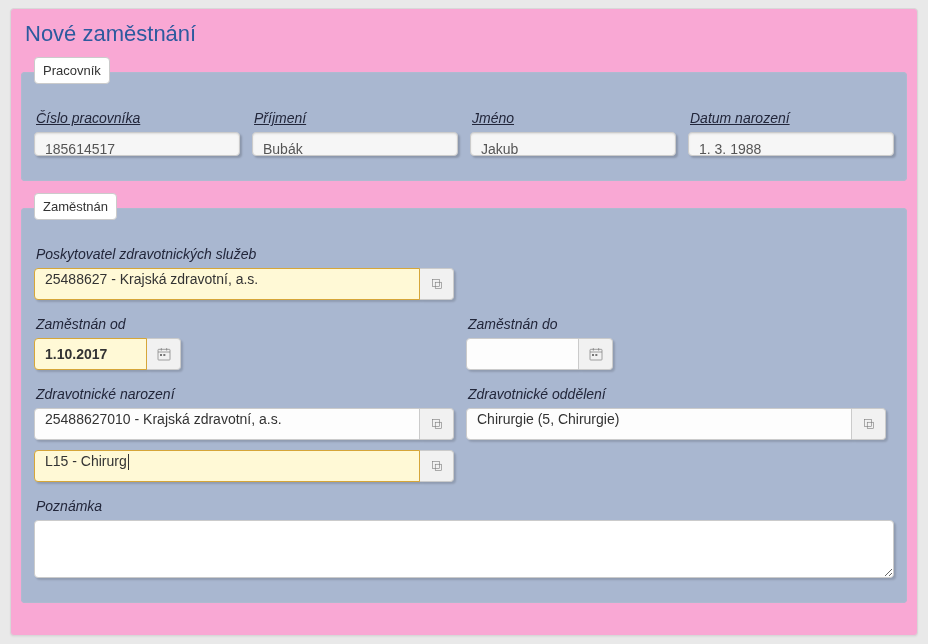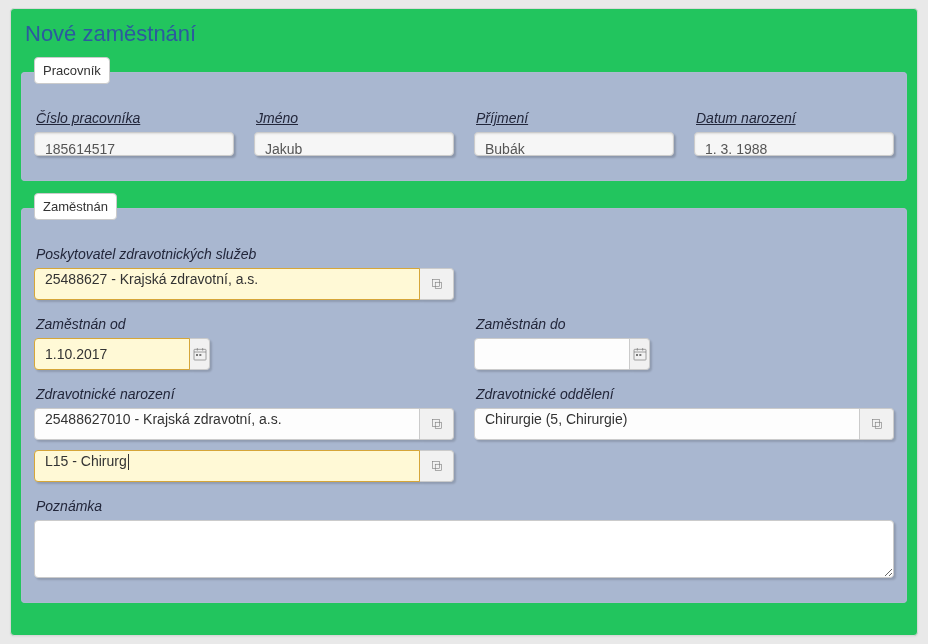--- a/index.html
+++ b/index.html
@@ -12,21 +12,21 @@
     background: #e9e9e9;
   }
   .page {
     width: 928px;
     height: 644px;
     background: #e9e9e9;
     padding: 8px 10px;
     position: relative;
   }
   .card {
-    background: #22c55e;
+    background: #f9a8d4;
     border: 1px solid #d8d8d8;
     border-radius: 4px;
     padding: 8px 10px 12px 10px;
     box-shadow: 0 1px 2px rgba(0,0,0,0.05);
     height: 100%;
     position: relative;
   }
   h1.page-title {
     color: #2c5a9e;
     font-size: 22px;
@@ -44,21 +44,21 @@
   fieldset.group legend {
     background: #fff;
     border: 1px solid #cbcbcb;
     border-radius: 4px;
     padding: 5px 8px;
     font-size: 13px;
     color: #333;
     position: relative;
     top: -2px;
   }
-  .row { display: flex; gap: 20px; }
+  .row { display: flex; gap: 12px; }
   .field { display: flex; flex-direction: column; flex: 1; margin-bottom: 10px; }
   .field-2 { flex: 0 0 calc(50% - 10px); }
   .field-full { flex: 0 0 100%; }
   .label {
     font-style: italic;
     font-size: 14px;
     color: #22263a;
     margin: 6px 0 6px 2px;
   }
   .label-underline { text-decoration: underline; }
@@ -82,21 +82,21 @@
     border: 1px solid #cbcbcb;
     border-radius: 4px 0 0 4px;
     padding: 2px 10px;
     font-size: 14px;
     color: #333;
     background: #fdfdfd;
     height: 32px;
     flex: 1;
     box-shadow: 2px 2px 2px rgba(0,0,0,0.15);
   }
-  .date-input { border-radius: 4px 0 0 4px; width: 156px; flex: none; }
+  .date-input { border-radius: 4px 0 0 4px; width: 113px; flex: none; font-weight: bold; }
   .white-picker .picker-input { background: #fdfdfd; }
   .highlight {
     background: #fff9d6 !important;
     border: 1px solid #d6a639 !important;
     color: #333;
   }
   .icon-btn {
     width: 34px;
     height: 32px;
     background: #f1f1f1;
@@ -146,26 +146,26 @@
     <h1 class="page-title">Nové zaměstnání</h1>
 
     <fieldset class="group">
       <legend>Pracovník</legend>
       <div class="row">
         <div class="field">
           <div class="label label-underline">Číslo pracovníka</div>
           <div class="readonly-input">185614517</div>
         </div>
         <div class="field">
+          <div class="label label-underline">Příjmení</div>
+          <div class="readonly-input">Bubák</div>
+        </div>
+        <div class="field">
           <div class="label label-underline">Jméno</div>
           <div class="readonly-input">Jakub</div>
-        </div>
-        <div class="field">
-          <div class="label label-underline">Příjmení</div>
-          <div class="readonly-input">Bubák</div>
         </div>
         <div class="field">
           <div class="label label-underline">Datum narození</div>
           <div class="readonly-input">1. 3. 1988</div>
         </div>
       </div>
     </fieldset>
 
     <fieldset class="group red-frame">
       <legend>Zaměstnán</legend>

